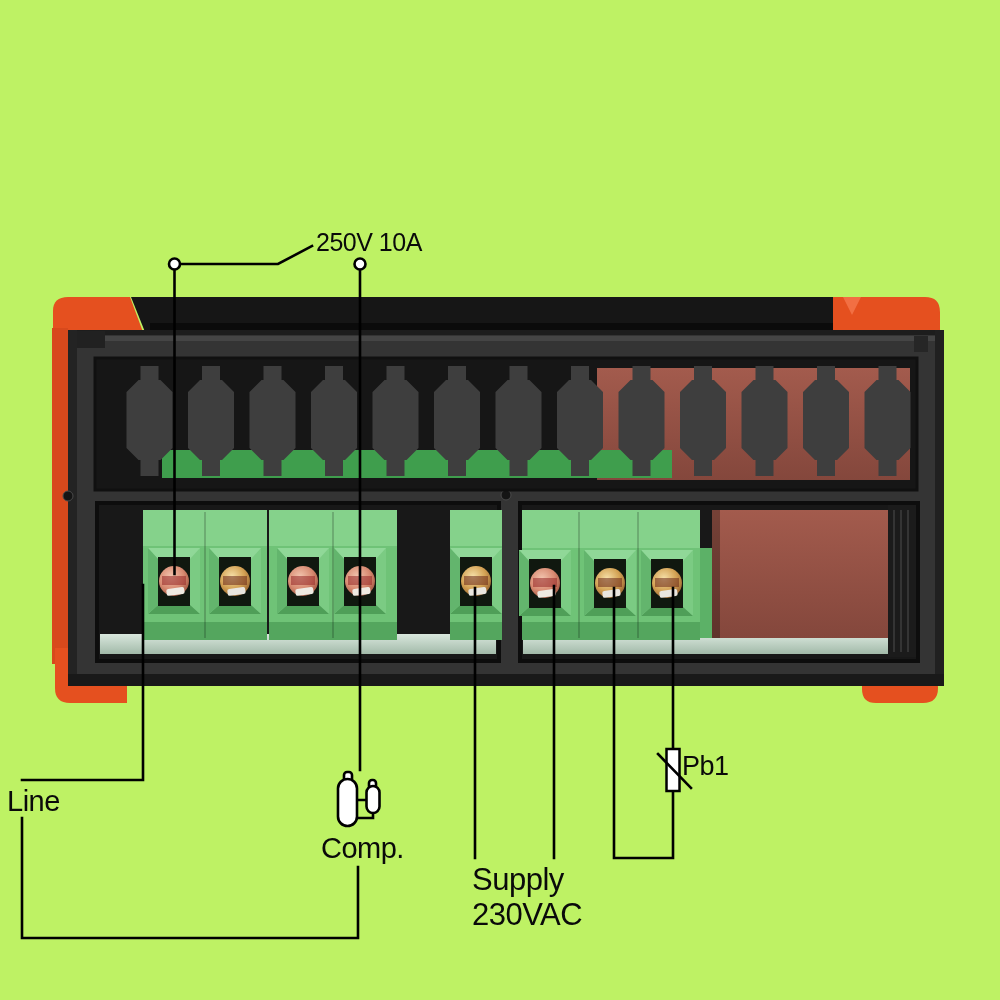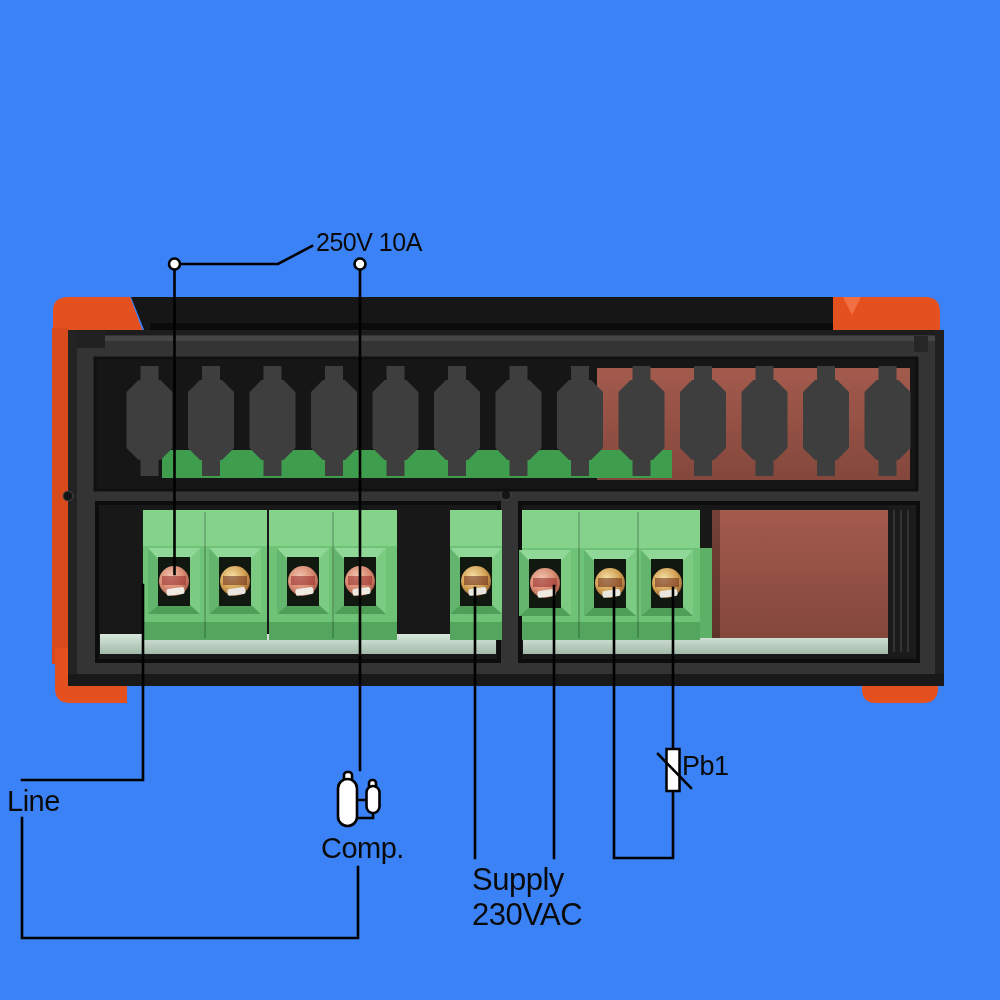--- a/index.html
+++ b/index.html
@@ -1,16 +1,16 @@
 <!DOCTYPE html>
 <html><head>
 <meta charset="utf-8">
 <style>
   html,body{margin:0;padding:0;background:#ffffff;}
-  .canvas{position:relative;width:1000px;height:1000px;background:#3b82f6;overflow:hidden;
+  .canvas{position:relative;width:1000px;height:1000px;background:#bef264;overflow:hidden;
           font-family:"Liberation Sans", sans-serif;}
   svg{position:absolute;left:0;top:0;}
   text{font-family:"Liberation Sans", sans-serif;fill:#0a0a0a;letter-spacing:-0.5px;}
   .t25{font-size:25px;}
   .t27{font-size:27px;}
   .t29{font-size:29px;}
   .t31{font-size:31px;}
   .wire{stroke:#000;stroke-width:2.6;fill:none;stroke-linecap:square;}
   .sym{stroke:#000;stroke-width:2.6;fill:#fff;}
 </style>

